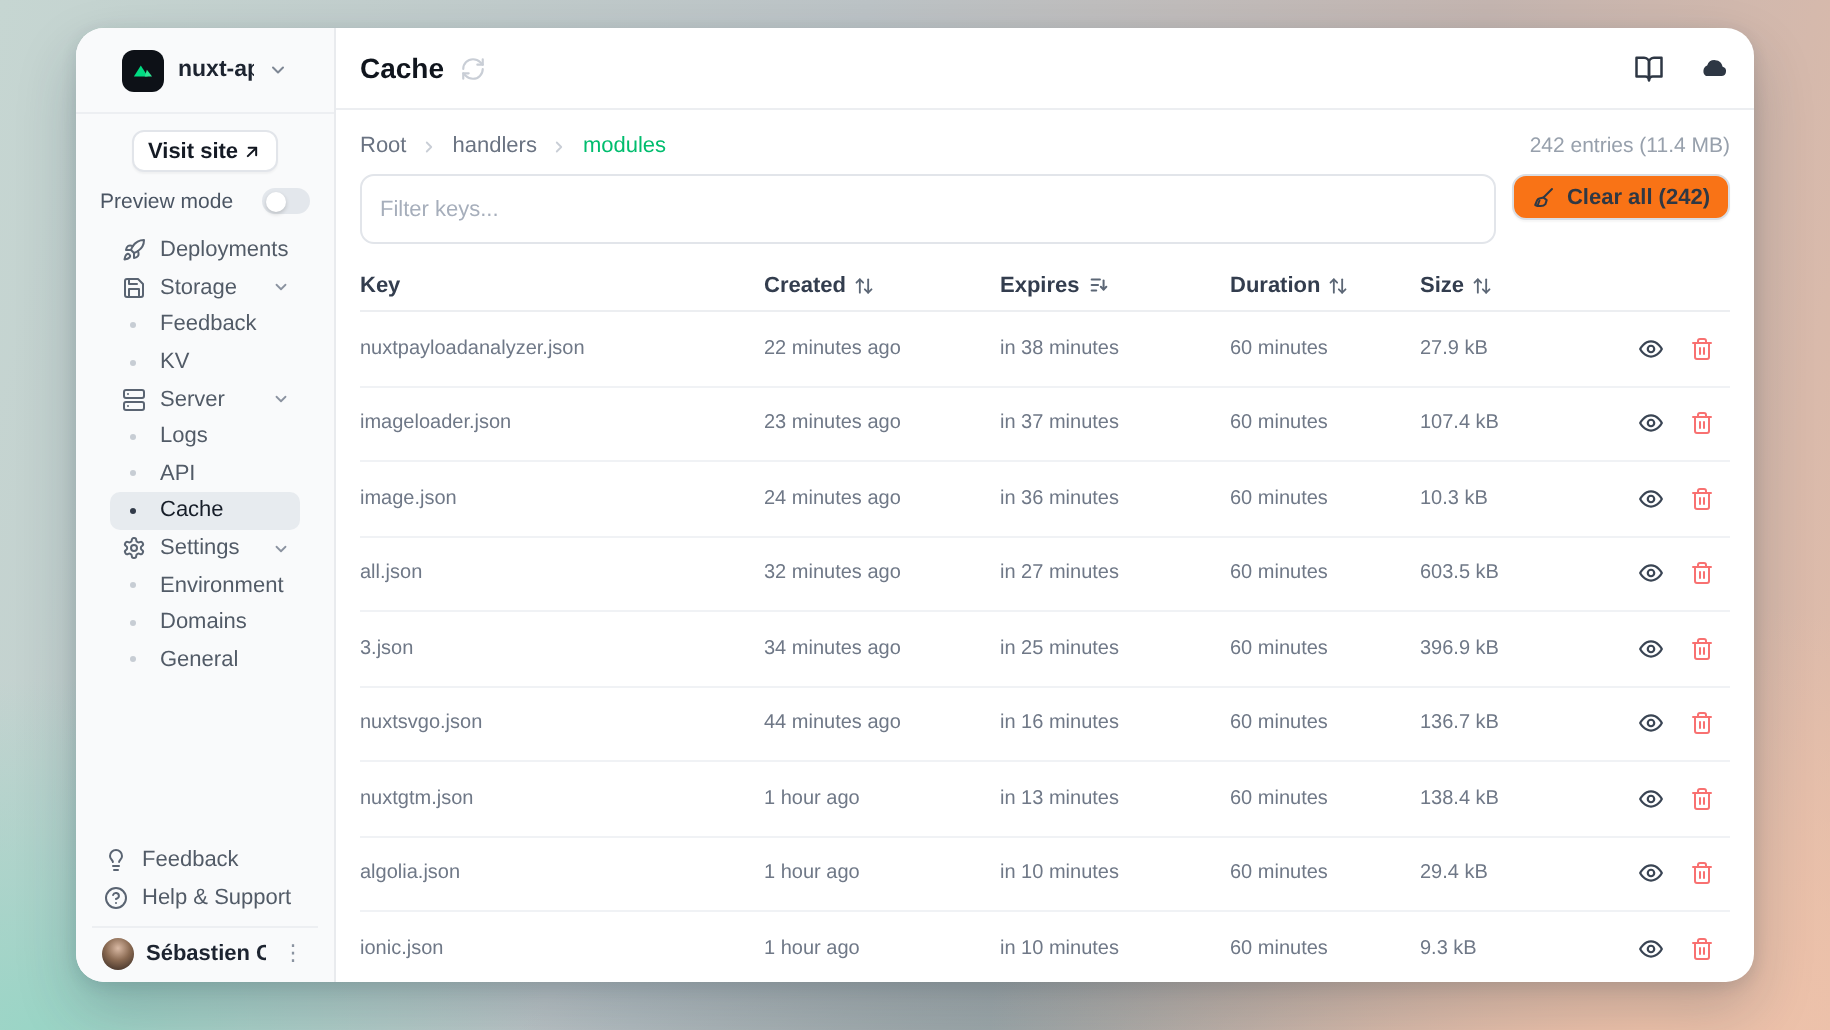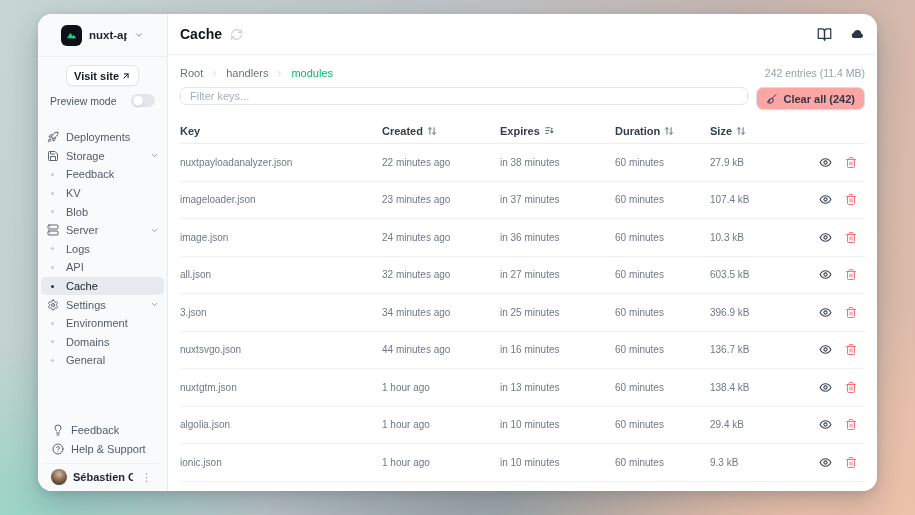--- a/index.html
+++ b/index.html
@@ -26,21 +26,21 @@
   .side-top { height:43px; flex:none; border-bottom:1px solid #edeff2; display:flex; align-items:center; gap:7px; padding:0 23px; cursor:pointer; }
   .logo { width:21px; height:21px; flex:none; border-radius:6px; background:#0d1117; display:flex; align-items:center; justify-content:center; }
   .proj-name { flex:1; font-size:11.5px; font-weight:700; color:#1d2430; white-space:nowrap; overflow:hidden; }
   .chev { color:#7e8794; flex:none; }
   .visit-btn { margin:8px 28px 0; height:21px; background:#fff; border:1px solid #e2e5ea; border-radius:6px;
     display:flex; align-items:center; justify-content:space-between; padding:0 7px; font-size:11px; font-weight:700;
     color:#141a24; box-shadow:0 1px 1px rgba(0,0,0,.04); cursor:pointer; }
   .preview-row { margin:8px 12px 0; display:flex; align-items:center; justify-content:space-between; font-size:10.5px; color:#4b5563; }
   .toggle { width:24px; height:13px; border-radius:8px; background:#e3e7ec; position:relative; cursor:pointer; flex:none; }
   .toggle .knob { position:absolute; left:1.5px; top:1.5px; width:10px; height:10px; border-radius:50%; background:#fff; box-shadow:0 1px 2px rgba(0,0,0,.18); }
-  .nav { margin-top:21px; padding:0 3px; }
+  .nav { margin-top:9px; padding:0 17px; }
   .nav-item { height:18.6px; display:flex; align-items:center; gap:7px; padding:0 5px; border-radius:5px; font-size:11px; color:#525b67; cursor:pointer; }
   .nav-item .nicon { width:13px; flex:none; display:flex; justify-content:center; color:#5a6472; }
   .dot { width:3px; height:3px; border-radius:50%; background:#c7cdd4; }
   .nav-item .grow { flex:1; }
   .nav-item .chev-sm { color:#8b93a0; }
   .nav-item.active { background:#e7ebef; color:#171e29; font-weight:500; }
   .nav-item.active .dot { background:#323b49; }
   .side-bottom { margin-top:auto; padding:0 8px 0; }
   .user-row { border-top:1px solid #edeff2; margin-top:5px; display:flex; align-items:center; gap:6px; padding:5px 5px 6px 5px; cursor:pointer; }
   .avatar { width:16px; height:16px; flex:none; border-radius:50%; background:radial-gradient(circle at 50% 32%, #d9b9a4 0%, #8a6a52 45%, #2f231d 100%); }
@@ -54,23 +54,23 @@
   .refresh-btn { background:none; border:none; color:#c9ced6; cursor:pointer; padding:0; display:flex; }
   .hspace { flex:1; }
   .hicon { background:none; border:none; padding:0; cursor:pointer; display:flex; color:#2e3744; margin-left:9px; }
   .content { flex:1; padding:9px 12px 0; display:flex; flex-direction:column; min-height:0; }
   .crumb-row { height:18px; flex:none; display:flex; align-items:center; margin-bottom:5px; }
   .crumb { font-size:11px; color:#6a7382; cursor:pointer; }
   .crumb.current { color:var(--accent-green,#00bd6e); font-weight:500; }
   .crumb-sep { color:#c9ced6; margin:0 7px; display:flex; }
   .entries { margin-left:auto; font-size:10.5px; color:#97a0ac; }
   .filter-row { flex:none; display:flex; gap:8px; margin-bottom:8px; }
-  .filter-input { flex:1; height:18px; border:1px solid #e2e5ea; border-radius:7px; padding:0 9px; font-size:11px; color:#374151; background:#fff; outline:none; }
+  .filter-input { flex:1; height:35px; border:1px solid #e2e5ea; border-radius:7px; padding:0 9px; font-size:11px; color:#374151; background:#fff; outline:none; }
   .filter-input::placeholder { color:#a6aebb; }
-  .clear-btn { height:23px; flex:none; border:1px solid #d9dee4; background:#fca5a5; border-radius:7px; display:flex; align-items:center; gap:5px;
+  .clear-btn { height:23px; flex:none; border:1px solid #d9dee4; background:#f97316; border-radius:7px; display:flex; align-items:center; gap:5px;
     padding:0 9px; font-size:11px; font-weight:600; color:#2f3844; box-shadow:0 1px 1px rgba(0,0,0,.04); cursor:pointer; }
   .grid-cols { display:grid; grid-template-columns:202px 118px 115px 95px 95px 1fr; align-items:center; }
   .thead { height:26px; flex:none; border-bottom:1px solid #eceef1; }
   .th { font-size:11px; font-weight:700; color:#333d4e; display:flex; align-items:center; gap:4px; }
   .th.sortable { cursor:pointer; }
   .sort-ic { color:#5c6776; display:flex; }
   .trow { height:37.5px; border-bottom:1px solid #f0f2f5; }
   .td { font-size:10px; color:#6f7887; white-space:nowrap; overflow:hidden; }
   .actions { display:flex; align-items:center; justify-content:flex-end; gap:13px; padding-right:8px; }
   .icon-btn { background:none; border:none; padding:0; cursor:pointer; display:flex; }
@@ -148,26 +148,20 @@
         <span class="nicon">
             <span class="dot"></span>
           </span>
         <span>Feedback</span>
       </div>
       <div class="nav-item sub">
         <span class="nicon">
             <span class="dot"></span>
           </span>
         <span>KV</span>
-      </div>
-      <div class="nav-item sub">
-        <span class="nicon">
-            <span class="dot"></span>
-          </span>
-        <span>Blob</span>
       </div>
 
       <div class="nav-item">
         <span class="nicon">
           <svg width="12" height="12" viewBox="0 0 24 24" fill="none" stroke="currentColor" stroke-width="2" stroke-linecap="round" stroke-linejoin="round">
               <rect x="2" y="2" width="20" height="8" rx="2"></rect>
               <rect x="2" y="14" width="20" height="8" rx="2"></rect>
               <line x1="6" x2="6.01" y1="6" y2="6"></line>
               <line x1="6" x2="6.01" y1="18" y2="18"></line>
             </svg>

